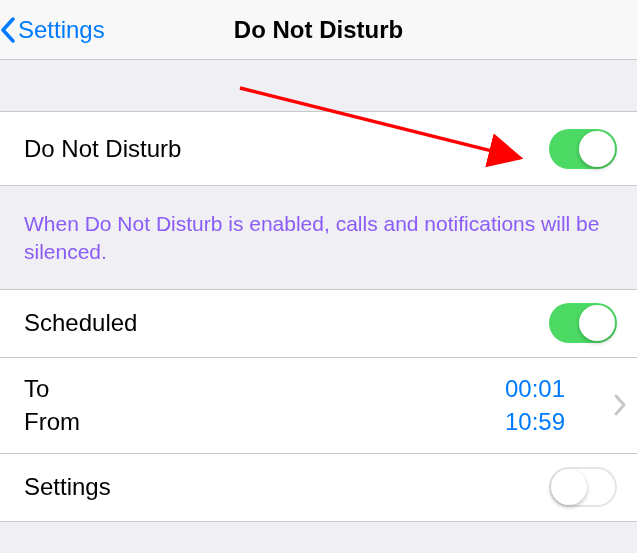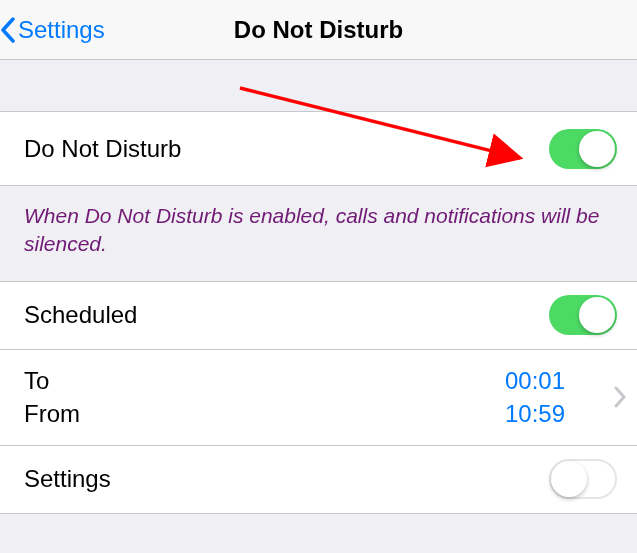--- a/index.html
+++ b/index.html
@@ -68,27 +68,26 @@
       height: 36px;
       border-radius: 50%;
       background: #fff;
       box-shadow: 0 2px 4px rgba(0,0,0,0.25);
       position: absolute;
       top: 2px;
     }
     .toggle.on .knob { right: 2px; }
     .toggle.off .knob { left: 0px; top: 0px; }
     .footer-text {
-      padding: 16px 24px 22px 24px;
-      color: #701a75;
+      padding: 24px 24px 22px 24px;
+      color: #8b5cf6;
       font-size: 21px;
       line-height: 1.35;
       background: #efeff4;
       border-bottom: 1px solid #c8c7cc;
-      font-style: italic;
     }
     .time-row {
       background: #fff;
       display: flex;
       justify-content: space-between;
       align-items: center;
       padding: 14px 10px 14px 24px;
       border-bottom: 1px solid #c8c7cc;
       cursor: pointer;
     }

